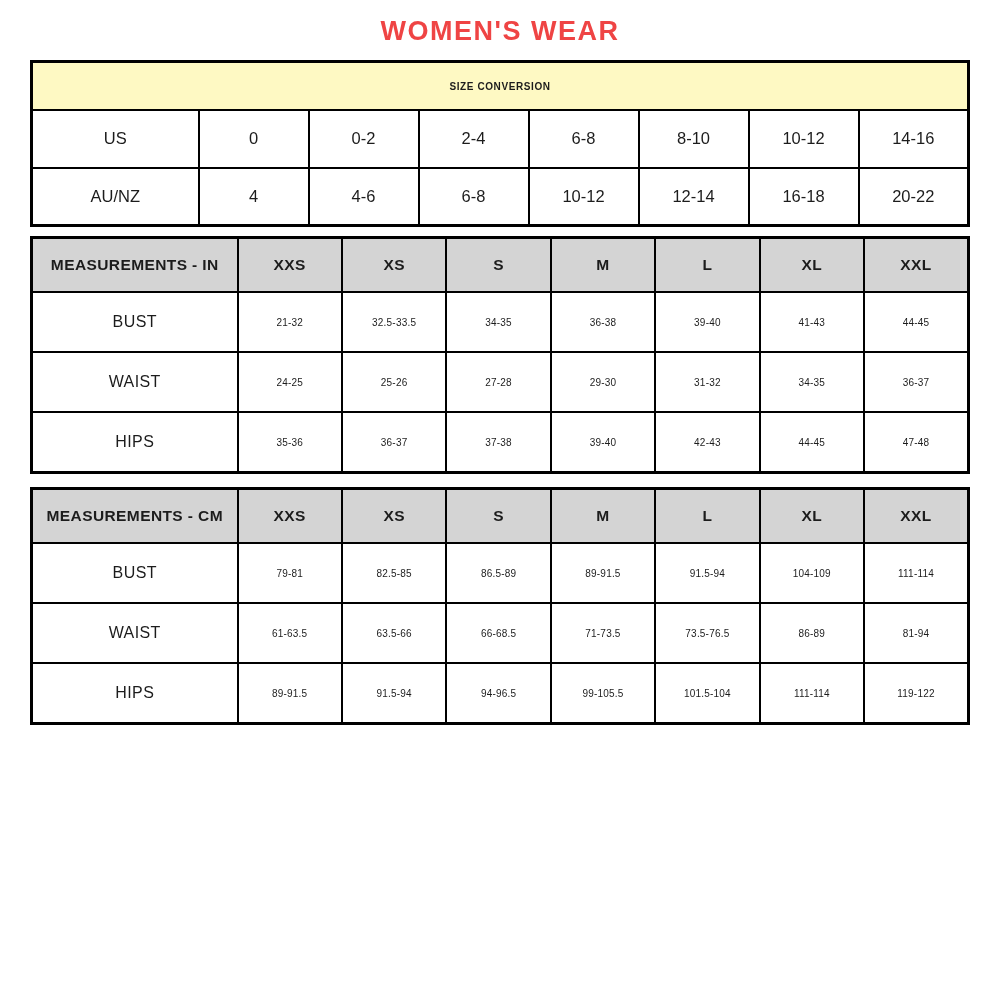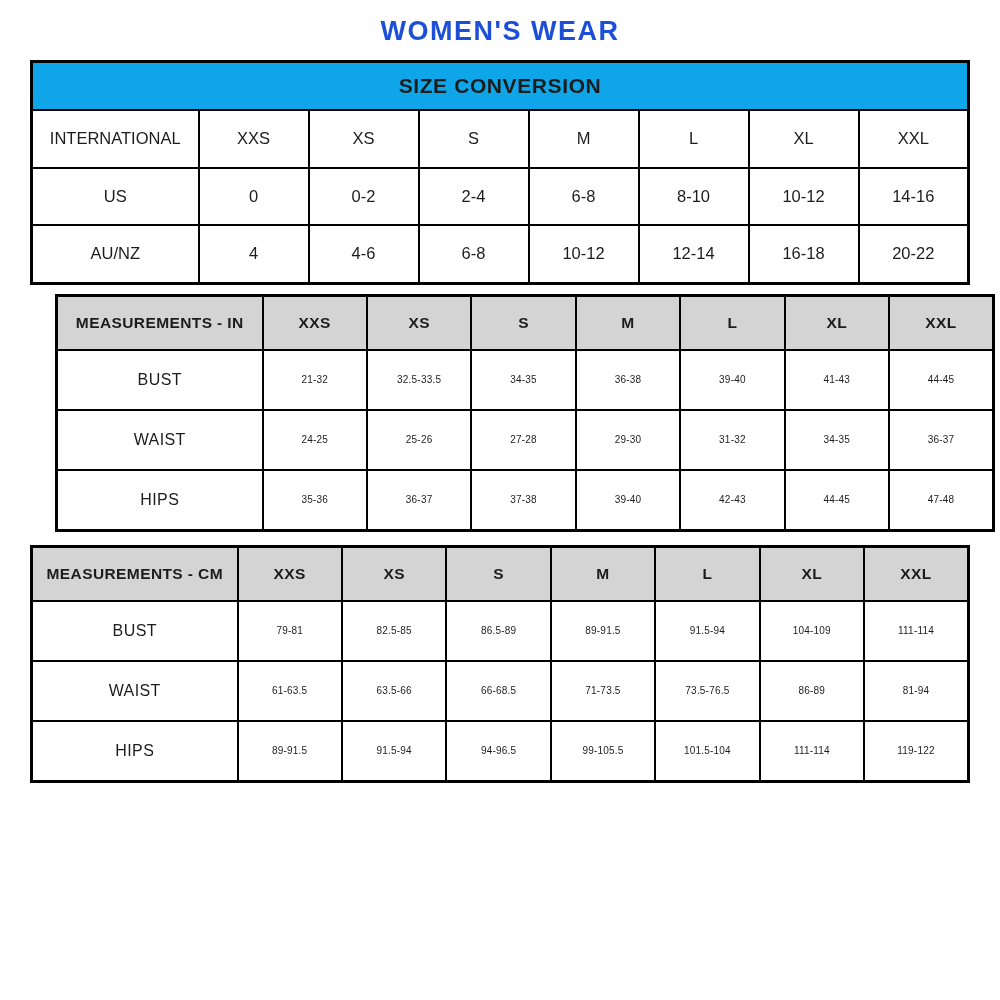--- a/index.html
+++ b/index.html
@@ -16,47 +16,47 @@
     width: 1000px;
     height: 1000px;
     padding: 10px 30px 0 30px;
   }
   .title {
     text-align: center;
     font-size: 27px;
     font-weight: 700;
     letter-spacing: 1.5px;
     margin: 6px 0 13px 0;
-    color: #1d4ed8;
+    color: #ef4444;
   }
   table {
     border-collapse: collapse;
     table-layout: fixed;
     width: 940px;
   }
   td {
     border: 2px solid #000000;
     text-align: center;
     vertical-align: middle;
     overflow: hidden;
     white-space: nowrap;
   }
   
   .t1 { border: 3px solid #000000; margin-bottom: 9px; }
   .t1 td { height: 53.5px; font-size: 16.5px; }
   .t1 .banner {
-    background: #0ea5e9;
+    background: #fef9c3;
     height: 44px;
     font-weight: 700;
-    font-size: 21px;
+    font-size: 10px;
     letter-spacing: 0.6px;
   }
   
   .tm { border: 3px solid #000000; }
-  .t2 { margin-bottom: 13px; margin-left: 25px; }
+  .t2 { margin-bottom: 13px; }
   .tm .hrow td {
     background: #d4d4d4;
     height: 50px;
     font-weight: 700;
     font-size: 15.5px;
     letter-spacing: 0.4px;
   }
   .tm .drow td { height: 56px; font-size: 10px; letter-spacing: 0.2px; }
   .tm .drow td.row-label { font-size: 16px; letter-spacing: 0.4px; }
 </style>
@@ -75,30 +75,20 @@
         <col>
         <col>
         <col>
         <col>
         <col>
     </colgroup>
     <tbody>
       <tr>
         <td colspan="8" class="banner">SIZE CONVERSION</td>
       </tr>
-      <tr class="hdr">
-          <td>INTERNATIONAL</td>
-          <td>XXS</td>
-          <td>XS</td>
-          <td>S</td>
-          <td>M</td>
-          <td>L</td>
-          <td>XL</td>
-          <td>XXL</td>
-        </tr>
     </tbody>
     <tbody>
         <tr>
           <td class="row-label">US</td>
           <td>0</td>
           <td>0-2</td>
           <td>2-4</td>
           <td>6-8</td>
           <td>8-10</td>
           <td>10-12</td>

